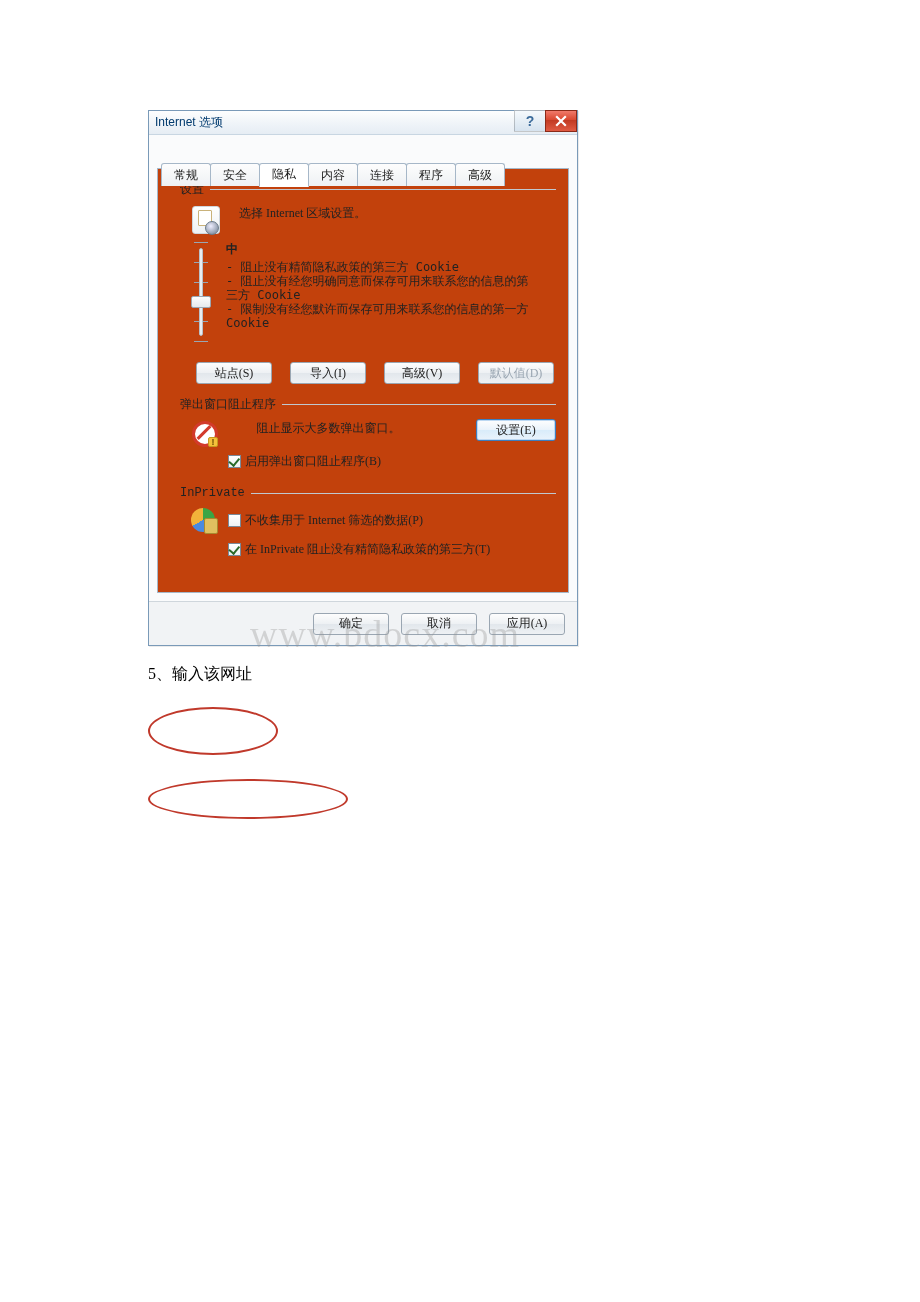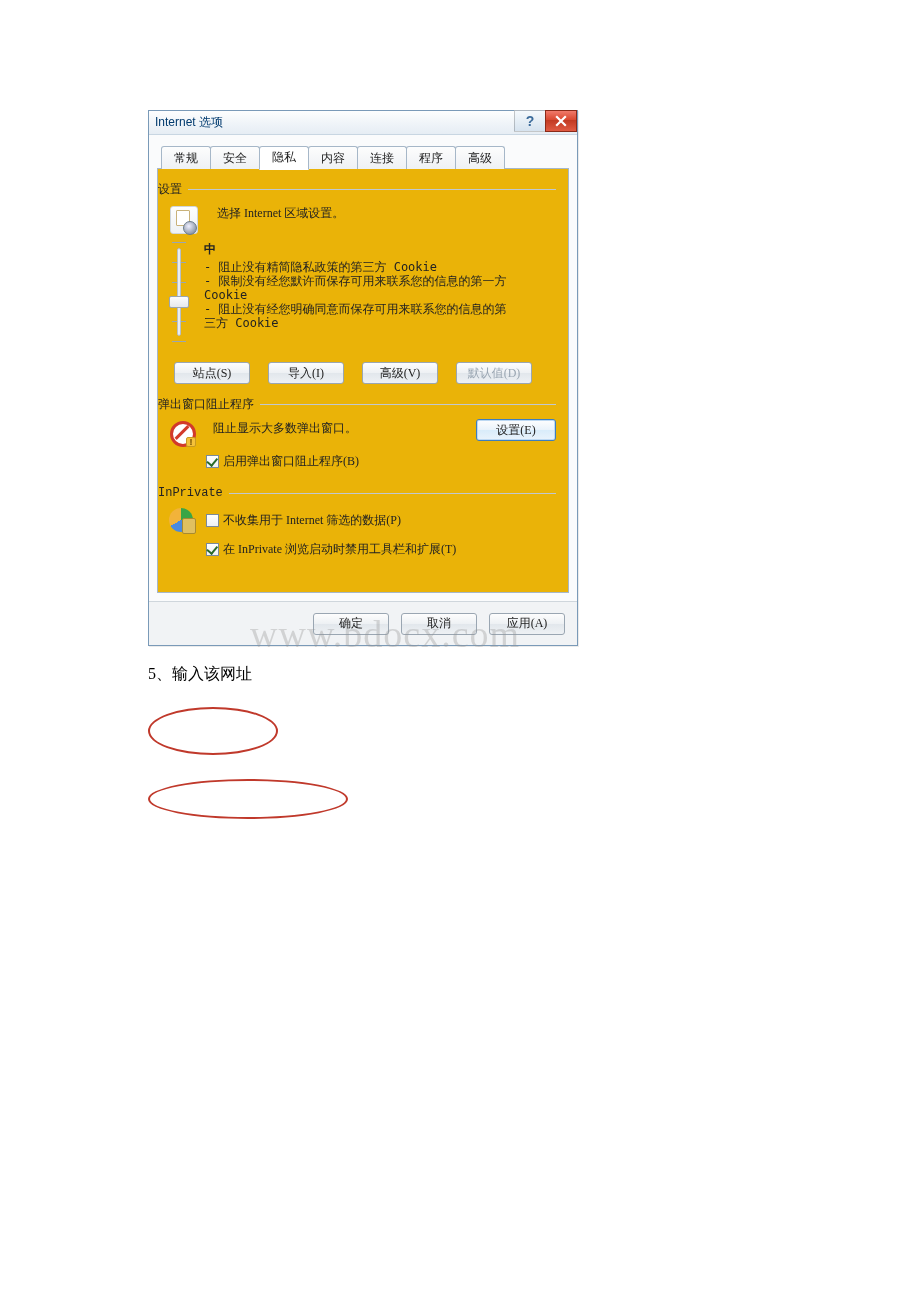--- a/index.html
+++ b/index.html
@@ -76,35 +76,35 @@
   .tab {
     padding: 3px 12px 0 12px;
     font-size:12px;
     color:#222;
     background:linear-gradient(to bottom,#fdfdfd,#eef1f4);
     border:1px solid #a6b7c8;
     border-bottom:none;
     border-radius:3px 3px 0 0;
     margin-right:-1px;
     position:relative;
-    top:1px;
+    top:18px;
     cursor:default;
   }
   .tab.active {
     background:#fff;
     border-bottom:1px solid #fff;
     z-index:2;
     padding-top:2px;
     height:24px;
   }
   .panel {
     border:1px solid #a6b7c8;
     border-top:none;
-    background:#eab308;
-    padding:12px 12px 18px 0;
+    background:#c2410c;
+    padding:12px 12px 18px 22px;
     font-size:12px;
     color:#222;
   }
   .group {
     margin-bottom:10px;
   }
   .group-head {
     display:flex;
     align-items:center;
     font-size:12px;
@@ -208,21 +208,21 @@
     content:"";position:absolute;left:2px;top:2px;width:20px;height:20px;border:3px solid #d23a2a;border-radius:50%;
     background:#fff;
   }
   .icon-block.noentry::after{
     content:"";position:absolute;left:5px;top:12px;width:18px;height:3px;background:#d23a2a;transform:rotate(-45deg);
   }
   .icon-block.noentry .bang{
     position:absolute;right:0;bottom:0;width:10px;height:10px;background:#f5c23a;border:1px solid #c79a20;border-radius:2px;
     font-size:9px;line-height:9px;text-align:center;color:#6a4a00;font-weight:bold;
   }
-  .popup-mid{flex:1;}
+  .popup-mid{flex:1;text-align:center;}
   .checkbox-row{
     display:flex;align-items:center;gap:4px;font-family:"SimSun";font-size:12px;margin:6px 0;
   }
   .chk{
     width:13px;height:13px;border:1px solid #7a8a9a;background:linear-gradient(to bottom,#fff,#eef1f4);
     display:inline-flex;align-items:center;justify-content:center;
   }
   .chk.checked::after{
     content:"";width:8px;height:5px;border-left:2px solid #2a6a2a;border-bottom:2px solid #2a6a2a;transform:rotate(-50deg) translate(0,-1px);
   }
@@ -317,22 +317,22 @@
                 <div class="tick"></div>
                 <div class="tick"></div>
               <div class="tick"></div>
                 <div class="tick"></div>
                 <div class="tick"></div>
               <div class="thumb" style="top:54px;"></div>
             </div>
             <div class="slider-desc">
               <div class="head">中</div>
               <div>- 阻止没有精简隐私政策的第三方 Cookie</div>
+              <div>- 阻止没有经您明确同意而保存可用来联系您的信息的第三方 Cookie</div>
               <div>- 限制没有经您默许而保存可用来联系您的信息的第一方 Cookie</div>
-              <div>- 阻止没有经您明确同意而保存可用来联系您的信息的第三方 Cookie</div>
             </div>
           </div>
 
           <div class="btnrow">
             <div class="w7btn">站点(S)</div>
             <div class="w7btn">导入(I)</div>
             <div class="w7btn">高级(V)</div>
             <div class="w7btn disabled">默认值(D)</div>
           </div>
         </div>
@@ -364,21 +364,21 @@
           </div>
           <div class="popup-row">
             <div class="icon-inprivate"></div>
             <div class="popup-mid">
               <div class="checkbox-row">
                 <span class="chk"></span>
                 <span>不收集用于 Internet 筛选的数据(P)</span>
               </div>
               <div class="checkbox-row" style="margin-top:12px;">
                 <span class="chk checked"></span>
-                <span>在 InPrivate 浏览启动时禁用工具栏和扩展(T)</span>
+                <span>在 InPrivate 阻止没有精简隐私政策的第三方(T)</span>
               </div>
             </div>
           </div>
         </div>
 
       </div>
     </div>
 
     <div class="dlg-footer">
       <div class="w7btn">确定</div>

